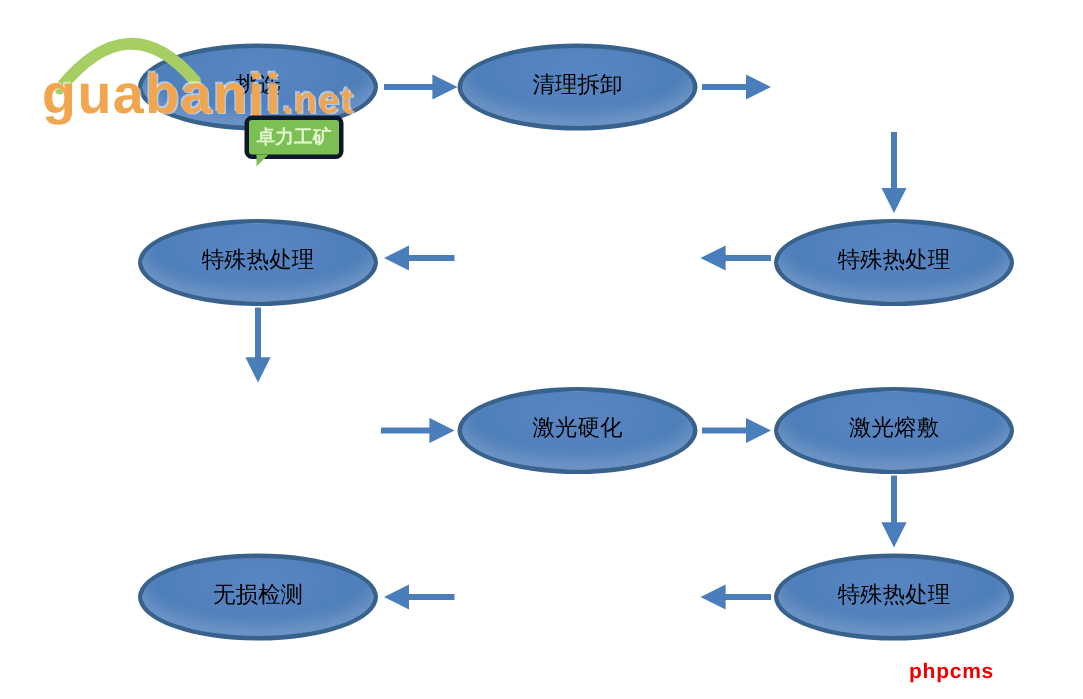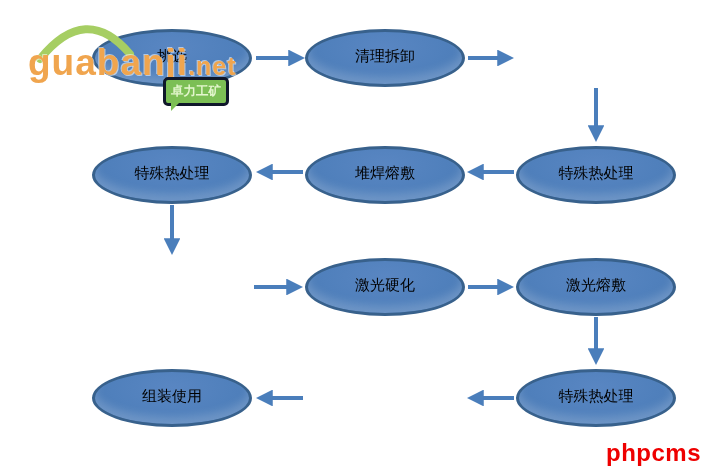--- a/index.html
+++ b/index.html
@@ -43,57 +43,54 @@
     font-size:12.5px;font-weight:bold;color:#e4f6ce;white-space:nowrap;margin-top:40px;
   }
   .bubble::after{
     content:"";position:absolute;left:5px;bottom:-8px;width:0;height:0;
     border-top:8px solid #7cbf55;border-right:8px solid transparent;
   }
 
   
   .phpcms{
     position:absolute;left:606px;top:439px;
-    color:#ee0000;font-weight:bold;font-size:24px;letter-spacing:0.5px;
+    color:#ee0000;font-weight:bold;font-size:14px;letter-spacing:0.5px;
   }
 </style>
 </head>
 <body>
 
 <div class="canvas">
 
   <div class="node c1 r1">
     <span class="lbl">挑选</span>
   </div>
   <div class="node c2 r1">
     <span class="lbl">清理拆卸</span>
   </div>
 
   <div class="node c3 r2">
     <span class="lbl">特殊热处理</span>
   </div>
-  <div class="node c2 r2">
-    <span class="lbl">堆焊熔敷</span>
-  </div>
   <div class="node c1 r2">
     <span class="lbl">特殊热处理</span>
   </div>
 
   <div class="node c3 r3">
     <span class="lbl">激光熔敷</span>
   </div>
   <div class="node c2 r3">
     <span class="lbl">激光硬化</span>
   </div>
 
   <div class="node c3 r4">
     <span class="lbl">特殊热处理</span>
   </div>
   <div class="node c1 r4">
-    <span class="lbl">组装使用</span>
+    <span class="lbl">无损检测</span>
   </div>
 
   <svg class="arrows" width="722" height="466" viewBox="0 0 722 466">
     <defs>
       <marker id="ah" viewBox="0 0 10 10" refX="7" refY="5" markerWidth="4.2" markerHeight="4.2" orient="auto">
         <path d="M0,0 L10,5 L0,10 z" fill="#4a7ebb"></path>
       </marker>
     </defs>
     <g stroke="#4a7ebb" stroke-width="4" fill="none">
       <line x1="256" y1="58" x2="300" y2="58" marker-end="url(#ah)"></line>

